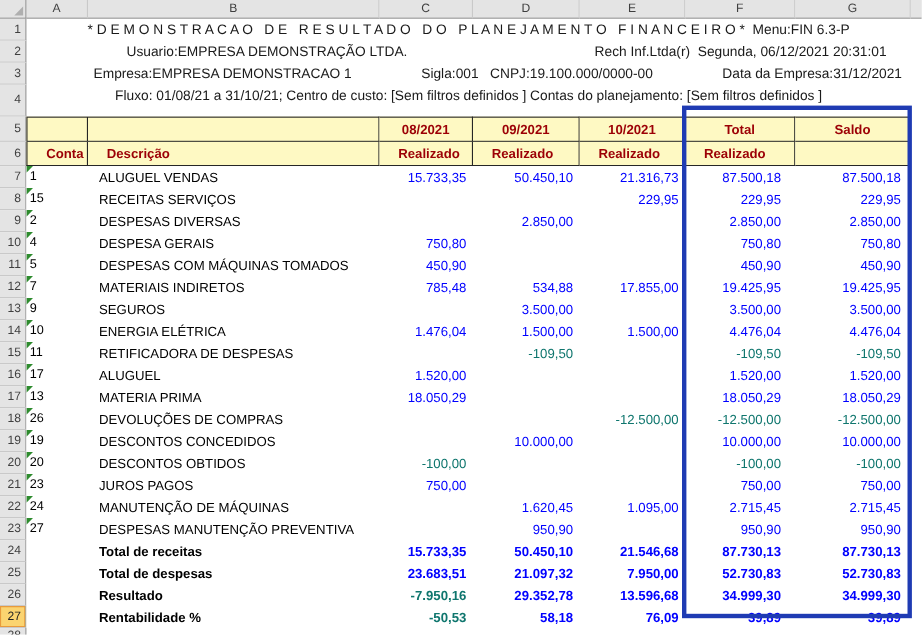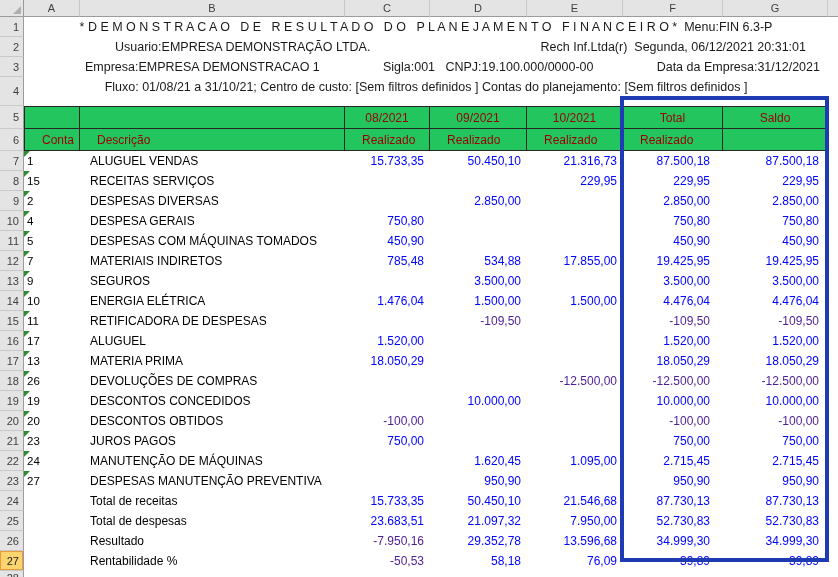--- a/index.html
+++ b/index.html
@@ -38,40 +38,40 @@
   
   .r1 .span-cell { justify-content:center; }
   .r2 .span-cell { justify-content:space-between; padding-left:91px; padding-right:22px;align-items:center; }
   .r3 .span-cell { justify-content:space-between; padding-left:61px; padding-right:8px;text-align:right; }
   .r4 .span-cell { justify-content:center; height:29px; align-items:flex-start; padding-top:3px; }
   .row.r4 { height:29px; }
 
   
   .row.r5 { height:23px; }
   .row.r6 { height:22px; }
-  .hcell { background:#22c55e; display:flex; align-items:center;
-           font-weight:normal; font-size:12px; color:#9C0006;
+  .hcell { background:#fef9c3; display:flex; align-items:center;
+           font-weight:bold; font-size:12px; color:#9C0006;
            border-right:1px solid #262626; border-bottom:1px solid #262626; }
   .row.r5 .hcell { border-top:1px solid #262626; }
   .hcell.first { border-left:1px solid #262626; }
   .hcell.center { justify-content:center; }
   .hcell.left { padding-left:17px; }
   .row.r5 .rh, .row.r6 .rh { height:100%; }
 
   
   .cell { background:#fff; display:flex; align-items:center; font-size:12px; color:#000; position:relative; overflow:hidden; }
   .cell.conta { padding-left:3px; font-size:11.5px; }
   .cell.desc { padding-left:10px; }
   .cell.num { justify-content:flex-end; }
   .cC.num, .cD.num, .cE.num { padding-right:6px; }
   .cF.num { padding-right:13px; }
   .cG.num { padding-right:9px; }
   .pos { color:#0000FF; }
-  .neg { color:#4c1d95; }
-  .bold { font-weight:normal; }
+  .neg { color:#0f766e; }
+  .bold { font-weight:bold; }
   .tri { position:absolute; top:0; left:0; width:0; height:0;
          border-top:6px solid #2E8B2E; border-right:6px solid transparent; }
 
   
   .blue-box { position:absolute; left:620px; top:96px; width:209px; height:466px;
               border:4px solid #1F3BB3; pointer-events:none; }
 
   .row.r28 { height:15px; overflow:hidden; }
 </style>
 </head>

